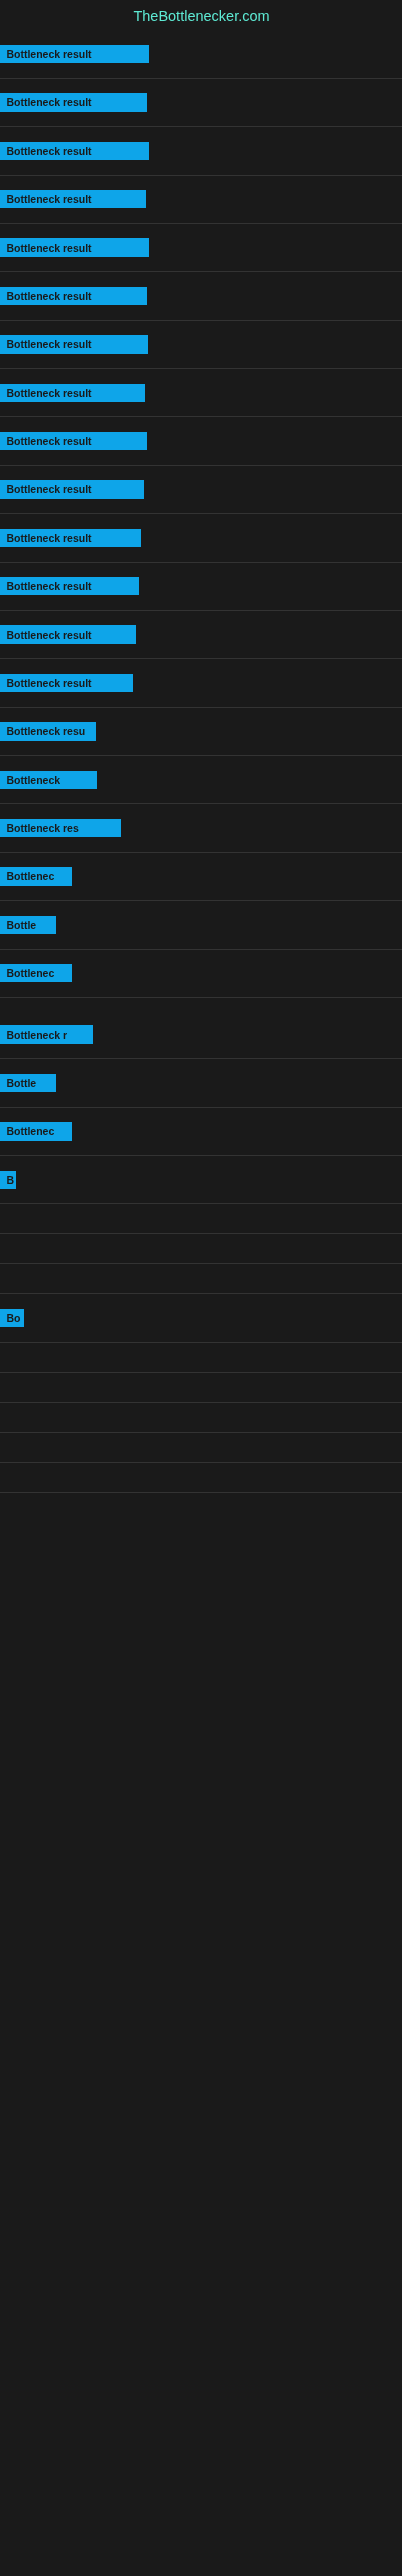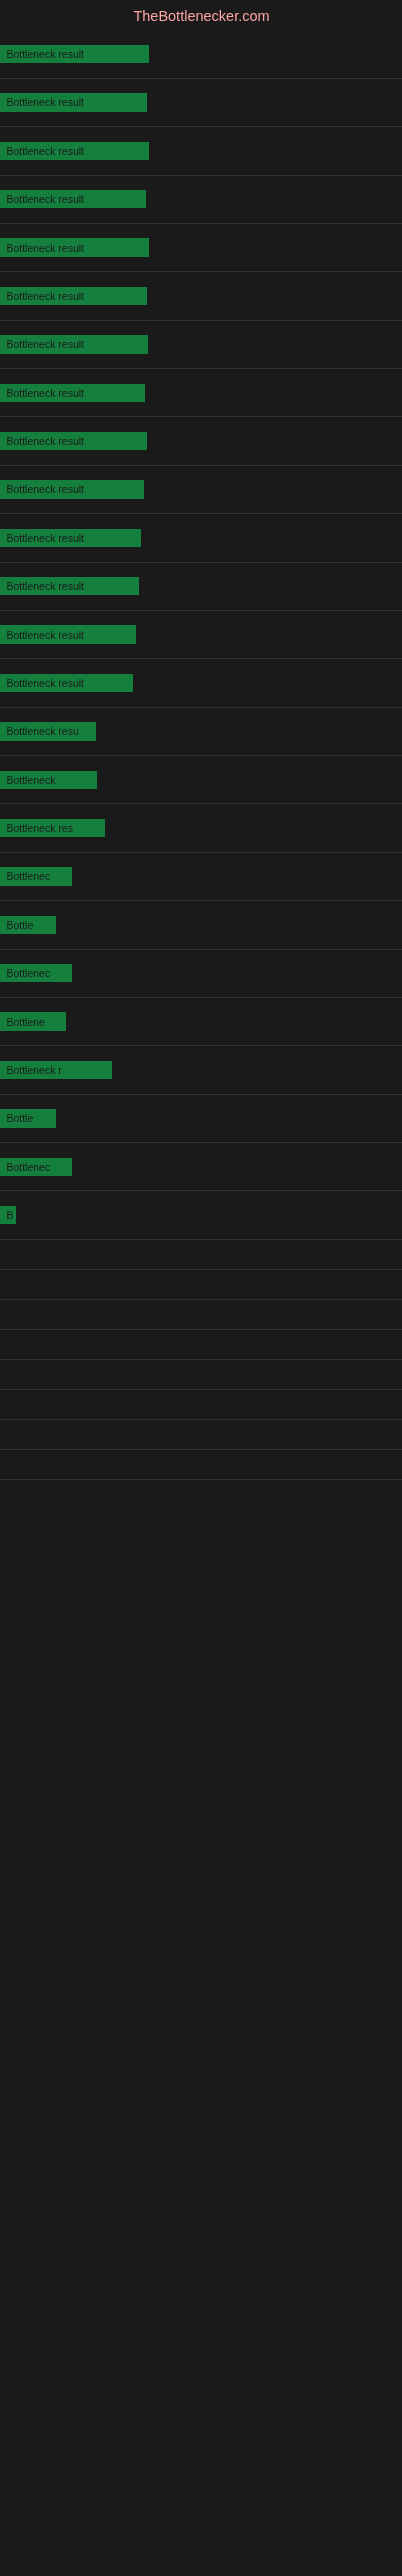--- a/index.html
+++ b/index.html
@@ -9,35 +9,35 @@
     }
     body {
       width: 403px;
       min-height: 2576px;
       background-color: #1a1a1a;
       font-family: Arial, sans-serif;
       position: relative;
     }
     .site-title {
       text-align: center;
-      color: #fca5a5;
+      color: #5eead4;
       font-size: 14.5px;
       padding: 8px 0 6.4px 0;
       font-weight: normal;
     }
     .bottleneck-bar {
       display: flex;
       align-items: center;
       margin-bottom: 0;
     }
     .bottleneck-label {
-      background-color: #15803d;
+      background-color: #0ea5e9;
       color: #1a1a1a;
       font-size: 10.5px;
-      font-weight: normal;
+      font-weight: bold;
       padding: 3.2px 6.4px;
       white-space: nowrap;
       overflow: hidden;
     }
     .row-container {
       padding: 14.5px 0 14.5px 0;
       border-bottom: 0.8px solid #333;
     }
     .row-container:last-child {
       border-bottom: none;
@@ -126,66 +126,66 @@
         <div class="bottleneck-label" style="width: 96px;">Bottleneck resu</div>
       </div>
     </div>
     <div class="row-container">
       <div class="bottleneck-bar">
         <div class="bottleneck-label" style="width: 97px;">Bottleneck</div>
       </div>
     </div>
     <div class="row-container">
       <div class="bottleneck-bar">
-        <div class="bottleneck-label" style="width: 105px;">Bottleneck res</div>
+        <div class="bottleneck-label" style="width: 121px;">Bottleneck res</div>
       </div>
     </div>
     <div class="row-container">
       <div class="bottleneck-bar">
         <div class="bottleneck-label" style="width: 72px;">Bottlenec</div>
       </div>
     </div>
     <div class="row-container">
       <div class="bottleneck-bar">
         <div class="bottleneck-label" style="width: 56px;">Bottle</div>
       </div>
     </div>
     <div class="row-container">
       <div class="bottleneck-bar">
         <div class="bottleneck-label" style="width: 72px;">Bottlenec</div>
       </div>
     </div>
     <div class="row-container">
       <div class="bottleneck-bar">
-        <div class="bottleneck-label" style="width: 66px;">Bottlene</div>
-      </div>
-    </div>
-    <div class="row-container">
-      <div class="bottleneck-bar">
-        <div class="bottleneck-label" style="width: 112px;">Bottleneck r</div>
+        <div class="bottleneck-label" style="width: 93px; margin-top: 13px;">Bottleneck r</div>
       </div>
     </div>
     <div class="row-container">
       <div class="bottleneck-bar">
         <div class="bottleneck-label" style="width: 56px;">Bottle</div>
       </div>
     </div>
     <div class="row-container">
       <div class="bottleneck-bar">
         <div class="bottleneck-label" style="width: 72px;">Bottlenec</div>
       </div>
     </div>
     <div class="row-container">
       <div class="bottleneck-bar">
         <div class="bottleneck-label" style="width: 16px;">B</div>
       </div>
     </div>
     <div class="row-container"></div>
     <div class="row-container"></div>
     <div class="row-container"></div>
+    <div class="row-container">
+      <div class="bottleneck-bar">
+        <div class="bottleneck-label" style="width: 24px;">Bo</div>
+      </div>
+    </div>
     <div class="row-container"></div>
     <div class="row-container"></div>
     <div class="row-container"></div>
     <div class="row-container"></div>
     <div class="row-container"></div>
     <div class="row-container"></div>
   </div>
 
 
 </body></html>

